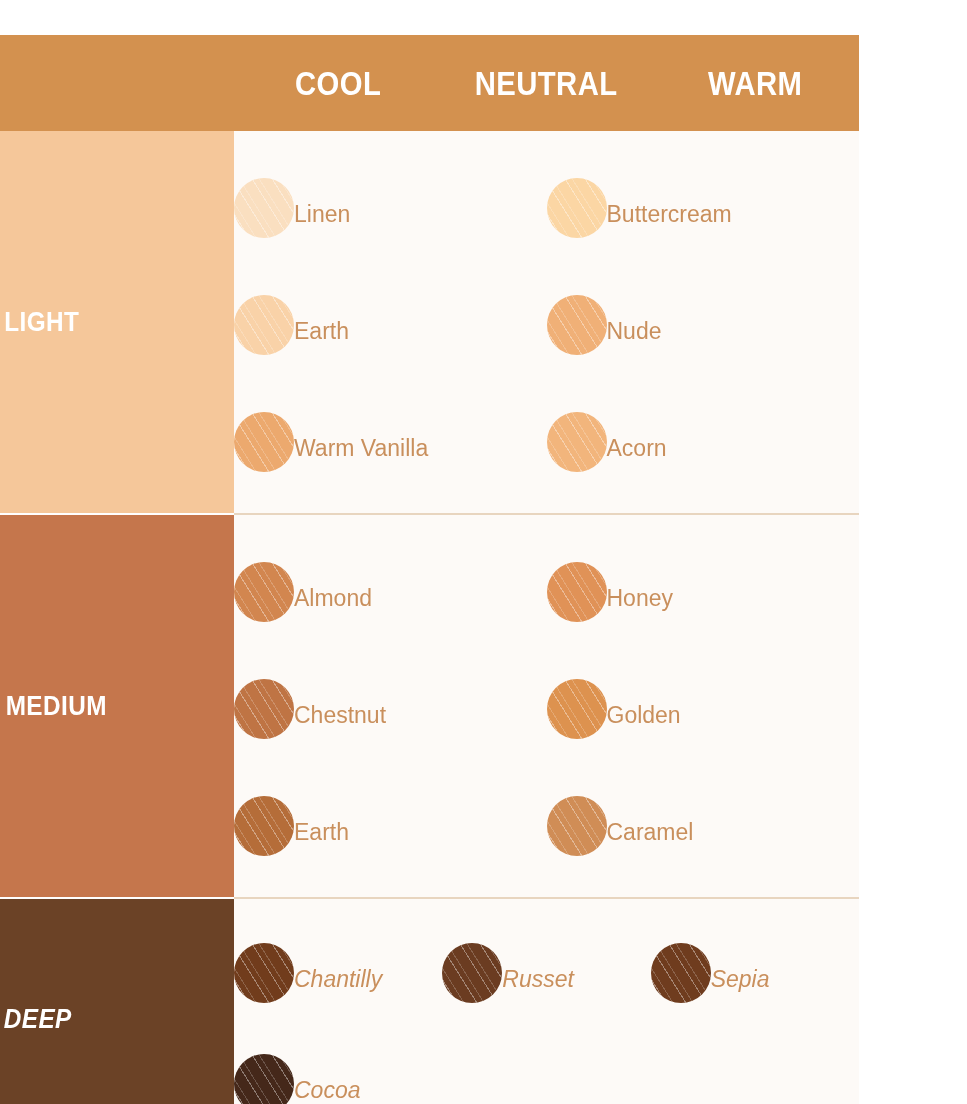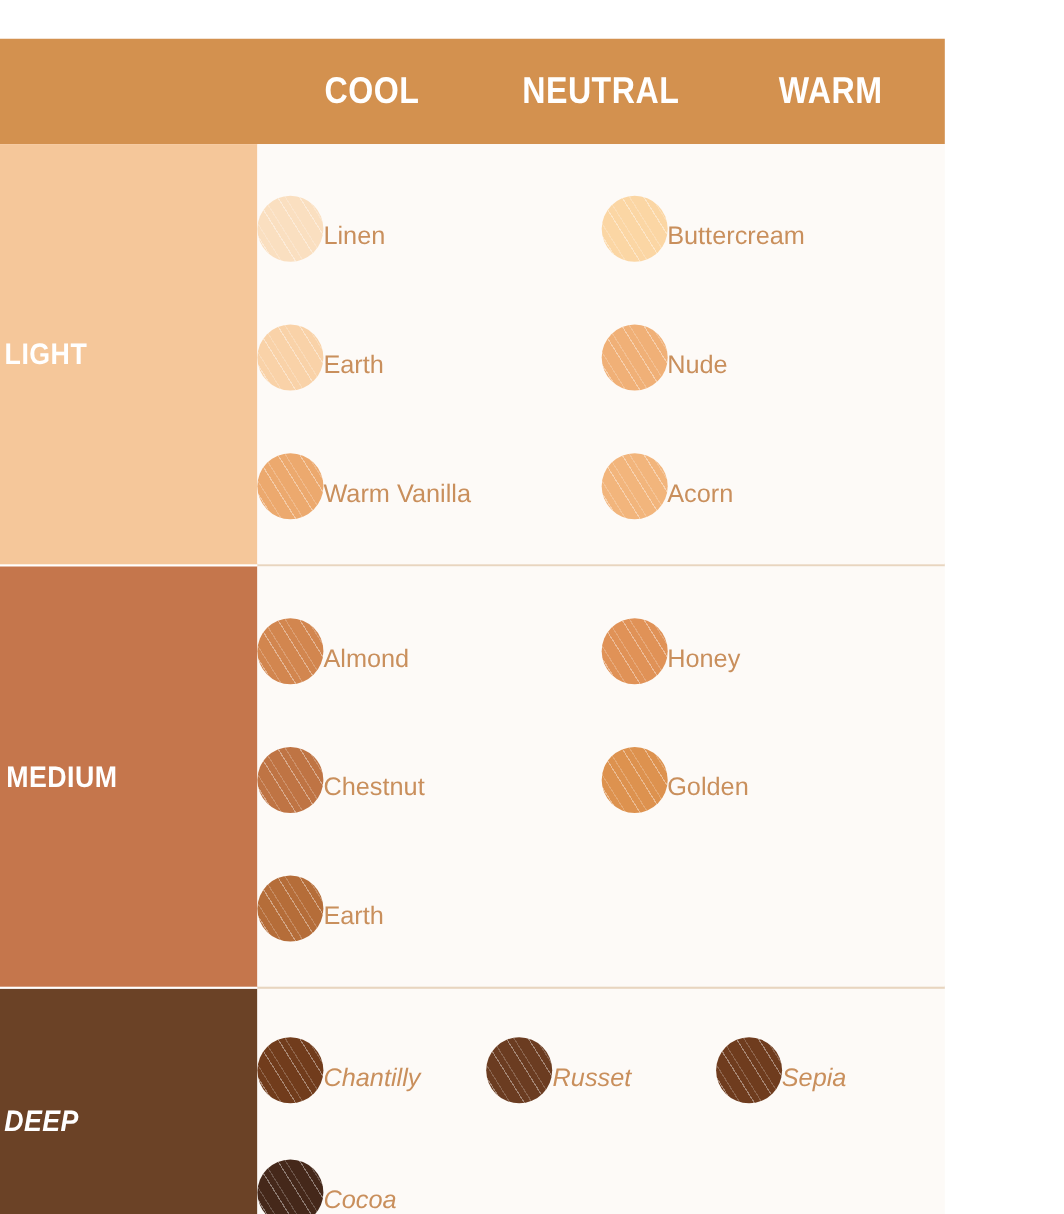--- a/index.html
+++ b/index.html
@@ -249,20 +249,24 @@
 
         <div class="col">
           <div class="cell">
             <div class="swatch" style="background:#e09257"></div>
             <div class="shade-label">Honey</div>
           </div>
           <div class="cell">
             <div class="swatch" style="background:#dd924f"></div>
             <div class="shade-label">Golden</div>
           </div>
+          <div class="cell">
+            <div class="swatch" style="background:#d08d56"></div>
+            <div class="shade-label">Caramel</div>
+          </div>
         </div>
 
       </div>
     </div>
 
     <div class="row row-deep">
       <div class="sidebar" style="background:#6b4226">
         <span class="sidebar-label">DEEP</span>
       </div>
       <div class="panel">

